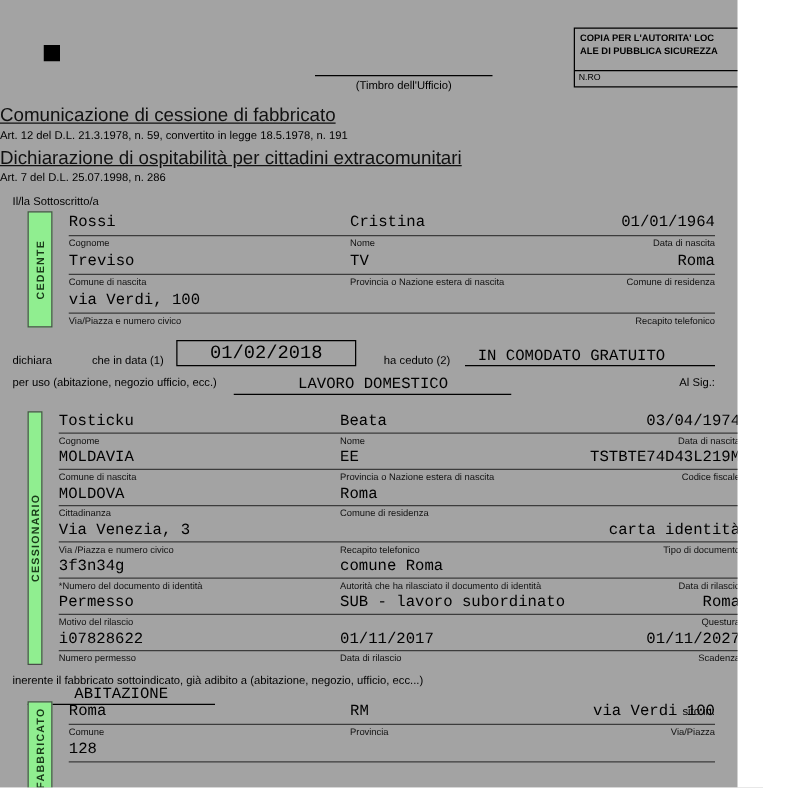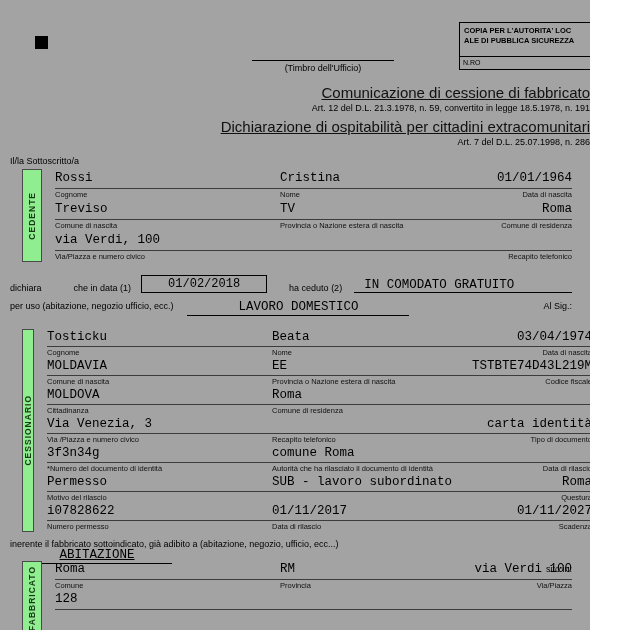--- a/index.html
+++ b/index.html
@@ -9,21 +9,21 @@
     font-family:"Liberation Sans", sans-serif; color:#000; overflow:hidden;
   }
   
   .corner-mark { position:absolute; left:35px; top:36px; width:13px; height:13px; background:#000; }
   .copy-box { position:absolute; left:459px; top:22px; width:160px; border:1px solid #000; }
   .copy-box-title { font-weight:bold; font-size:7.5px; line-height:1.35; padding:3px 4px; height:33px; }
   .copy-box-nro { border-top:1px solid #000; font-size:7px; padding:2px 3px 3px 3px; }
   .stamp { position:absolute; left:252px; top:60px; width:142px; text-align:center; font-size:9px; }
   .stamp-rule { border-top:1px solid #000; margin-bottom:2px; }
 
-  .titles { padding-top:84px; text-align:right; }
+  .titles { padding-top:84px; text-align:left; }
   .title { font-size:15px; font-weight:normal; text-decoration:underline; color:#111; }
   .subtitle { font-size:9px; margin-top:2px; }
   .gap { height:5px; }
   .intro { font-size:9px; margin:9px 0 3px 10px; }
 
   
   .section { display:flex; margin:0 18px 0 22px; }
   .tab {
     width:20px; background:var(--green,#90ee90); border:1px solid #4a4a4a;
     display:flex; align-items:center; justify-content:center;
@@ -42,35 +42,35 @@
   .sec-ced .vals { height:20px; }
   .sec-ces .vals { height:18px; }
   .sec-fab .vals { height:19px; }
   .sec-fab { min-height:74px; }
 
   
   .decl { display:flex; align-items:flex-end; margin:9px 18px 0 10px; font-size:9px; height:22px; }
   .decl .che { margin-left:32px; }
   .decl .boxed {
     margin-left:10px; border:1px solid #000; padding:2px 26px 1px 26px;
-    font-family:"Liberation Mono", monospace; font-size:12px; line-height:1.1;margin-top:16px;
+    font-family:"Liberation Mono", monospace; font-size:15px; line-height:1.1;margin-top:16px;
   }
   .decl .ceduto-lbl { margin-left:22px; }
   .decl .uline-grow {
     flex:1; margin-left:12px; border-bottom:1px solid #000; padding:0 0 1px 10px;
     font-family:"Liberation Mono", monospace; font-size:12.5px; line-height:1;
   }
   .uso-row, .iner-row { display:flex; align-items:flex-start; margin:8px 18px 0 10px; font-size:9px; height:18px; }
   .uline-fix {
     border-bottom:1px solid #000; text-align:center; padding-bottom:1px;
     font-family:"Liberation Mono", monospace; font-size:12.5px; line-height:1;
   }
   .uso-row .uline-fix { width:222px; margin-left:14px; }
   .iner-row { margin-top:7px; height:16px;flex-direction:column; }
-  .iner-row .uline-fix { width:150px; margin-left:12px;text-decoration:underline; }
+  .iner-row .uline-fix { width:150px; margin-left:12px; }
   .right-end { margin-left:auto; }
   .mt10 { margin-top:10px; }
   .mt6 { margin-top:6px; }
 </style>
 </head>
 <body>
 
 <div class="page">
 
   <div class="corner-mark"></div>

